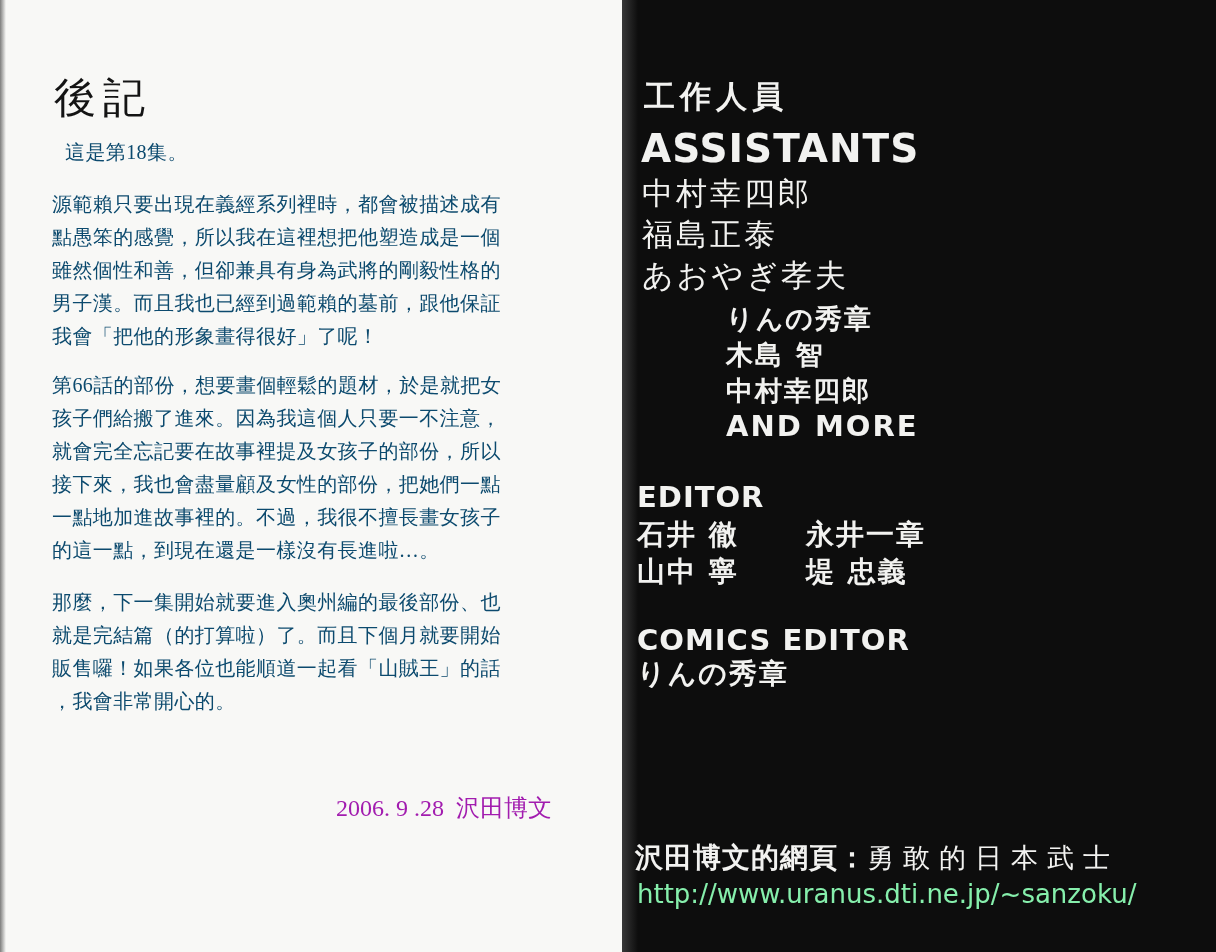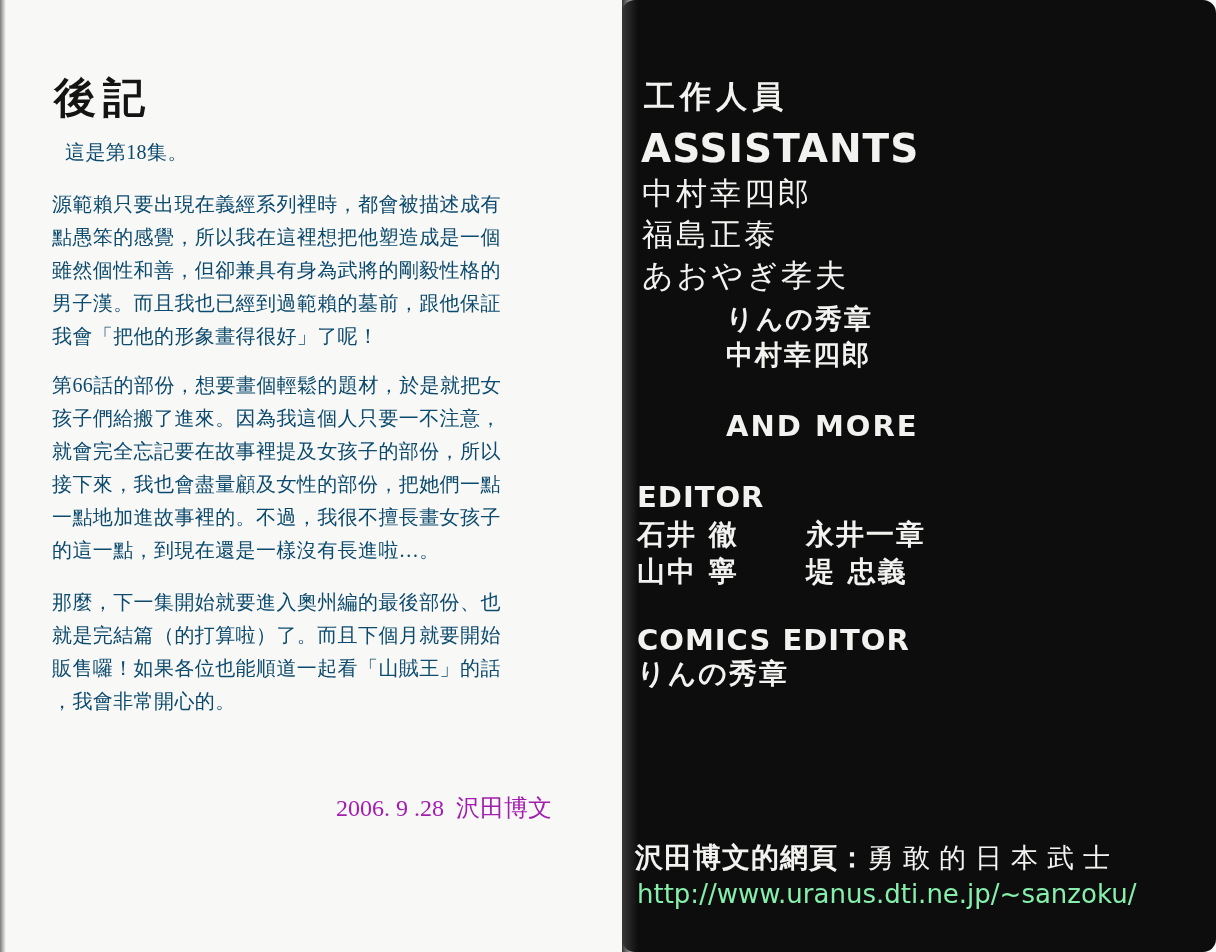--- a/index.html
+++ b/index.html
@@ -6,31 +6,31 @@
   .stage{
     position:relative;width:1216px;height:952px;overflow:hidden;
     background:#f8f8f6;
     font-family:"Liberation Serif","DejaVu Serif",serif;
   }
   
   .page-left{position:absolute;left:0;top:0;width:622px;height:952px;background:#f8f8f6;}
   .page-left::before{content:"";position:absolute;left:0;top:0;width:6px;height:100%;
     background:linear-gradient(90deg,rgba(25,25,25,.55),rgba(25,25,25,0));}
   .lp{position:absolute;margin:0;color:#1f1f1f;}
-  .title{left:54px;top:70px;font-size:42px;font-weight:bold;letter-spacing:7px;color:#141414;text-align:right;}
+  .title{left:54px;top:70px;font-size:42px;font-weight:normal;letter-spacing:7px;color:#141414;text-align:right;}
   .body-text{font-size:20px;letter-spacing:.4px;color:#0c4a6e;}
   .intro{left:65px;top:139px;}
   .para{line-height:33px;white-space:pre-line;}
   .p1{left:52px;top:188px;}
   .p2{left:52px;top:369px;}
   .p3{left:52px;top:586px;}
   .date{left:336px;top:792px;font-size:24px;white-space:pre;color:#a21caf;}
   
   .page-right{position:absolute;left:622px;top:0;width:594px;height:952px;background:#0d0d0d;
-    color:#f2f2f0;font-family:"DejaVu Sans","Liberation Sans",sans-serif;border-radius:13px;}
+    color:#f2f2f0;font-family:"DejaVu Sans","Liberation Sans",sans-serif;}
   .page-right::before{content:"";position:absolute;left:0;top:0;width:16px;height:100%;
     background:linear-gradient(90deg,#383838,rgba(13,13,13,0));}
   .rp{position:absolute;margin:0;}
   .staff-heading{left:22px;top:76px;font-size:31px;font-weight:bold;letter-spacing:5px;
     font-family:"Liberation Serif","DejaVu Serif",serif;}
   .assistants-heading{left:19px;top:126px;font-size:39px;font-weight:bold;letter-spacing:1px;}
   .names-main{left:20px;top:173px;font-size:31px;font-weight:normal;letter-spacing:3px;line-height:41px;}
   .names-indent{left:104px;top:301px;font-size:27px;font-weight:bold;letter-spacing:2px;line-height:36px;}
   .and-more{left:104px;top:409px;font-size:29px;font-weight:bold;letter-spacing:2px;}
   .editor-heading{left:15px;top:480px;font-size:29px;font-weight:bold;letter-spacing:1px;}
@@ -75,20 +75,21 @@
     <div class="rp staff-heading">工作人員</div>
 
     <div class="rp assistants-heading">ASSISTANTS</div>
     <div class="rp names-main">
         <div>中村幸四郎</div>
         <div>福島正泰</div>
         <div>あおやぎ孝夫</div>
       </div>
     <div class="rp names-indent">
         <div>りんの秀章</div>
+        <div>木島 智</div>
         <div>中村幸四郎</div>
       </div>
     <div class="rp and-more">AND MORE</div>
 
     <div class="rp editor-heading">EDITOR</div>
     <div class="rp editor-col editor-col1">
         <div>石井 徹</div>
         <div>山中 寧</div>
       </div>
     <div class="rp editor-col editor-col2">

